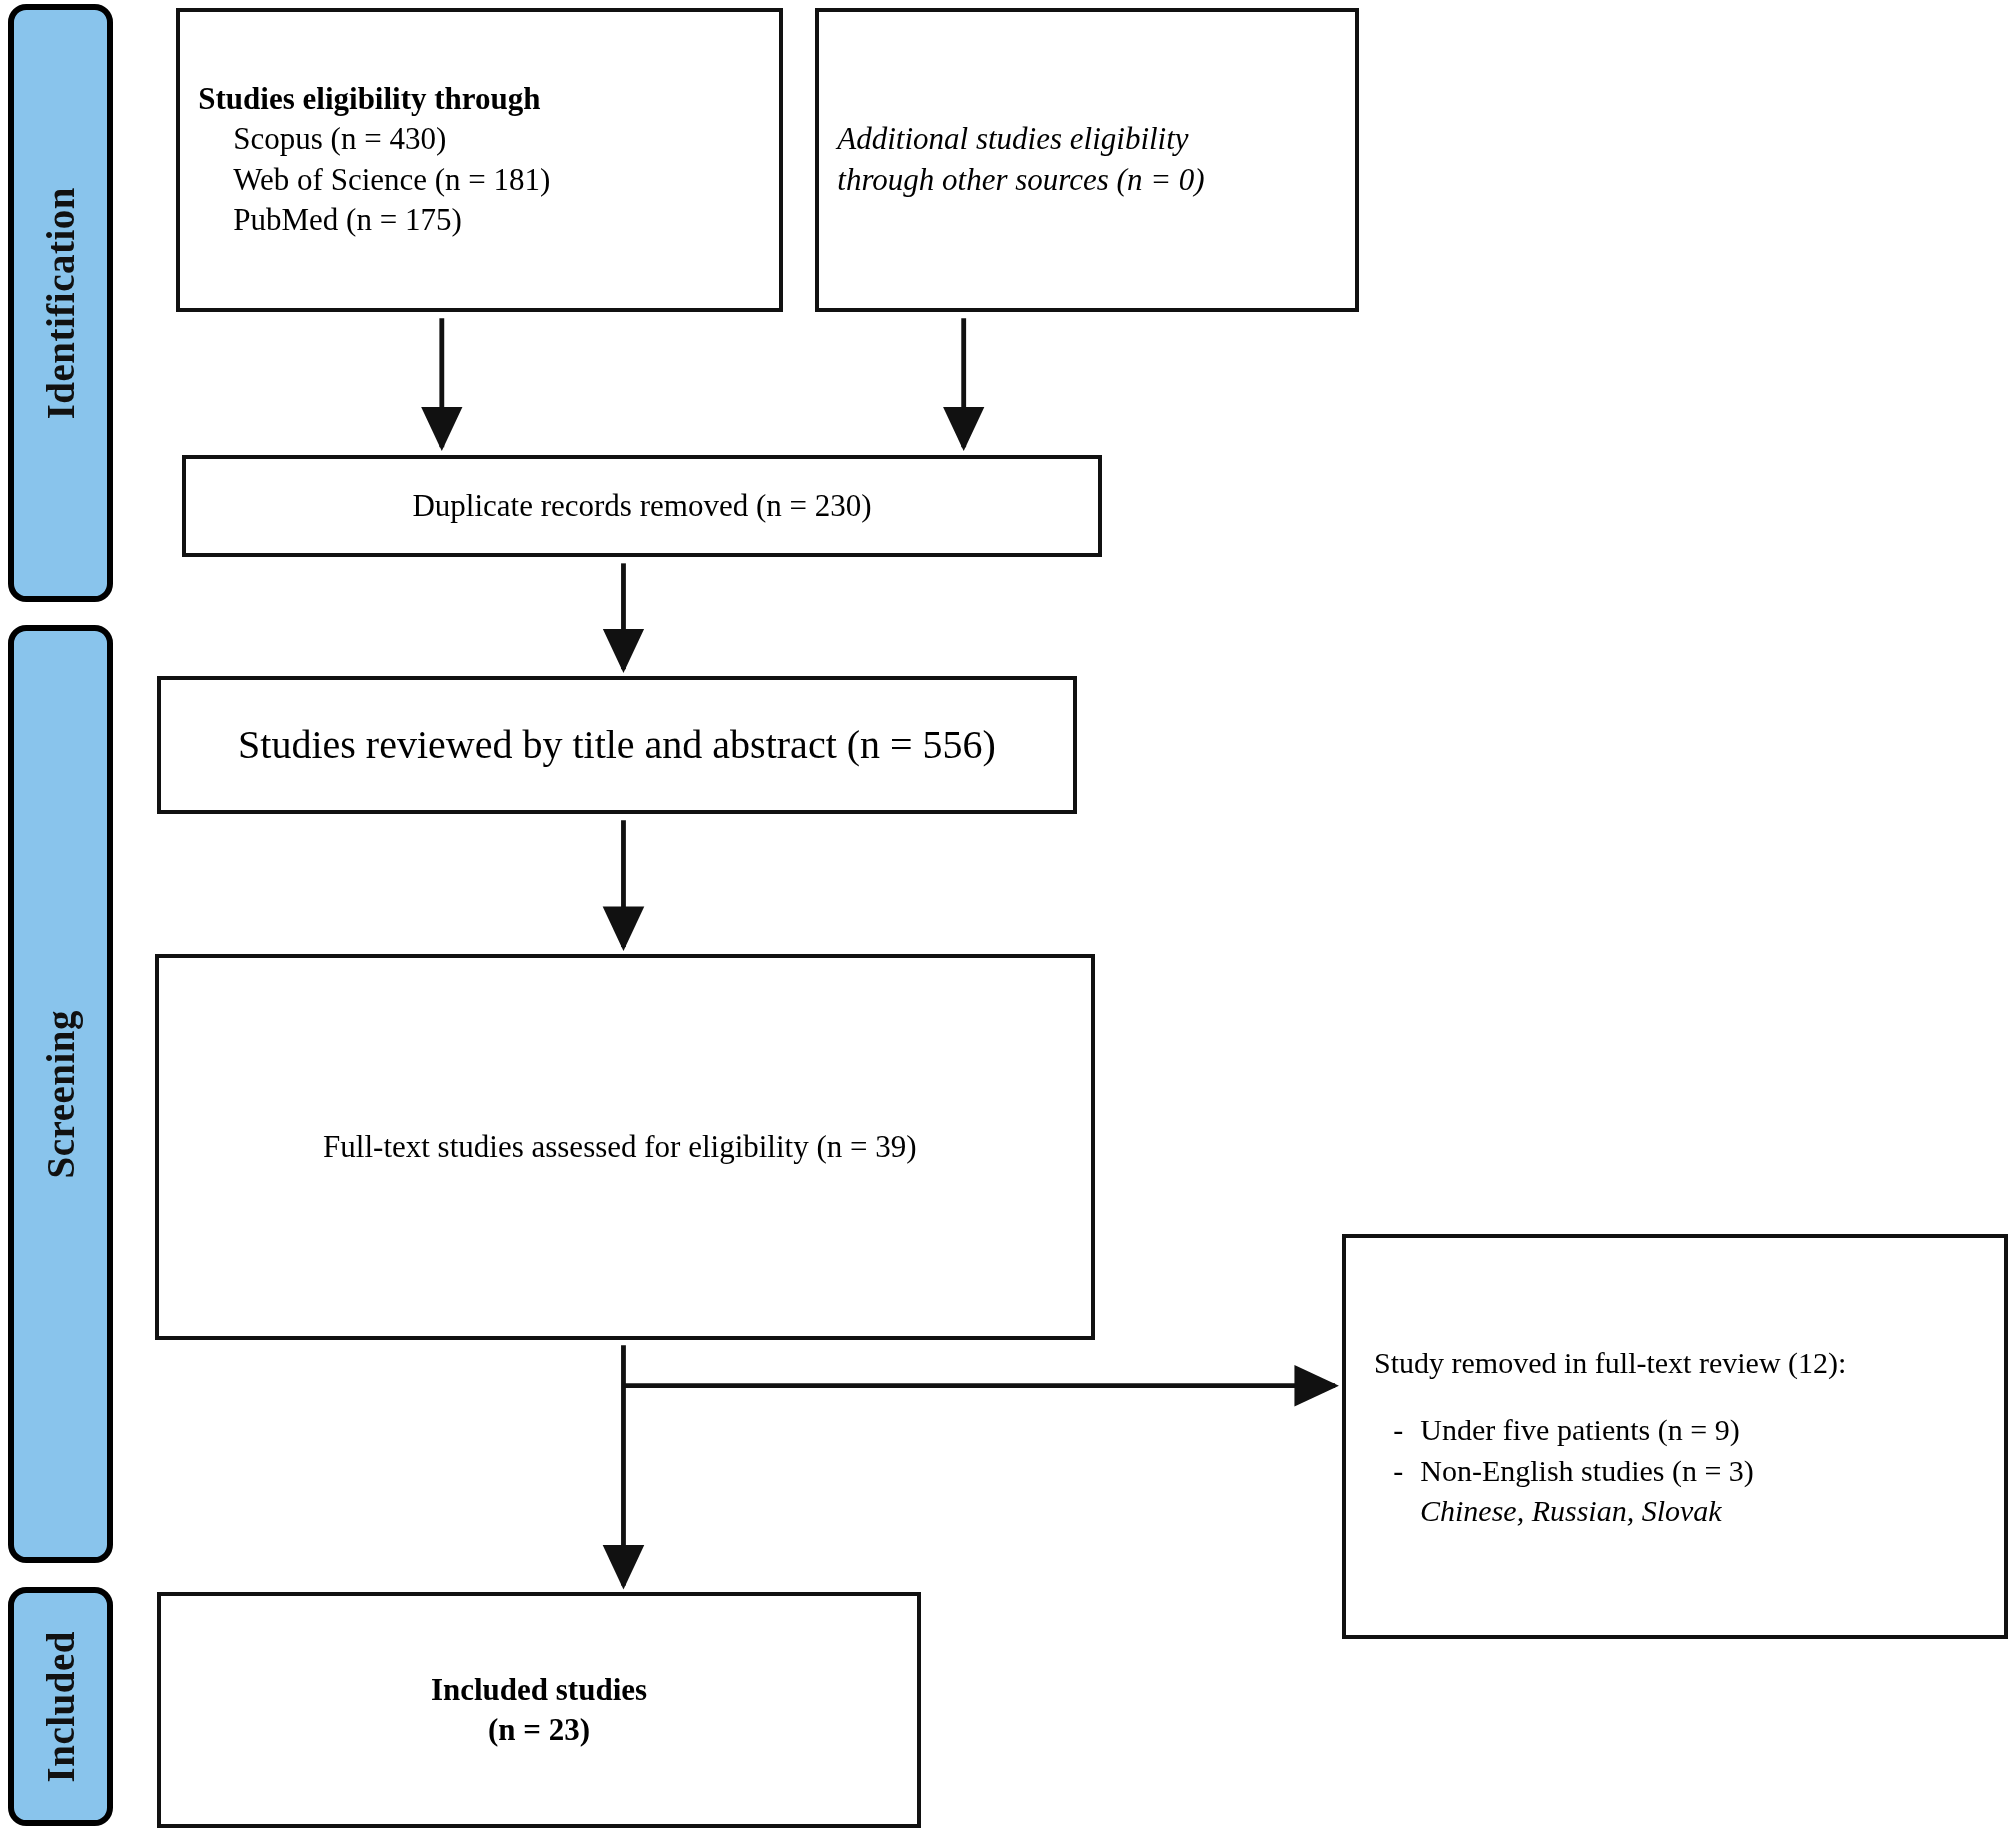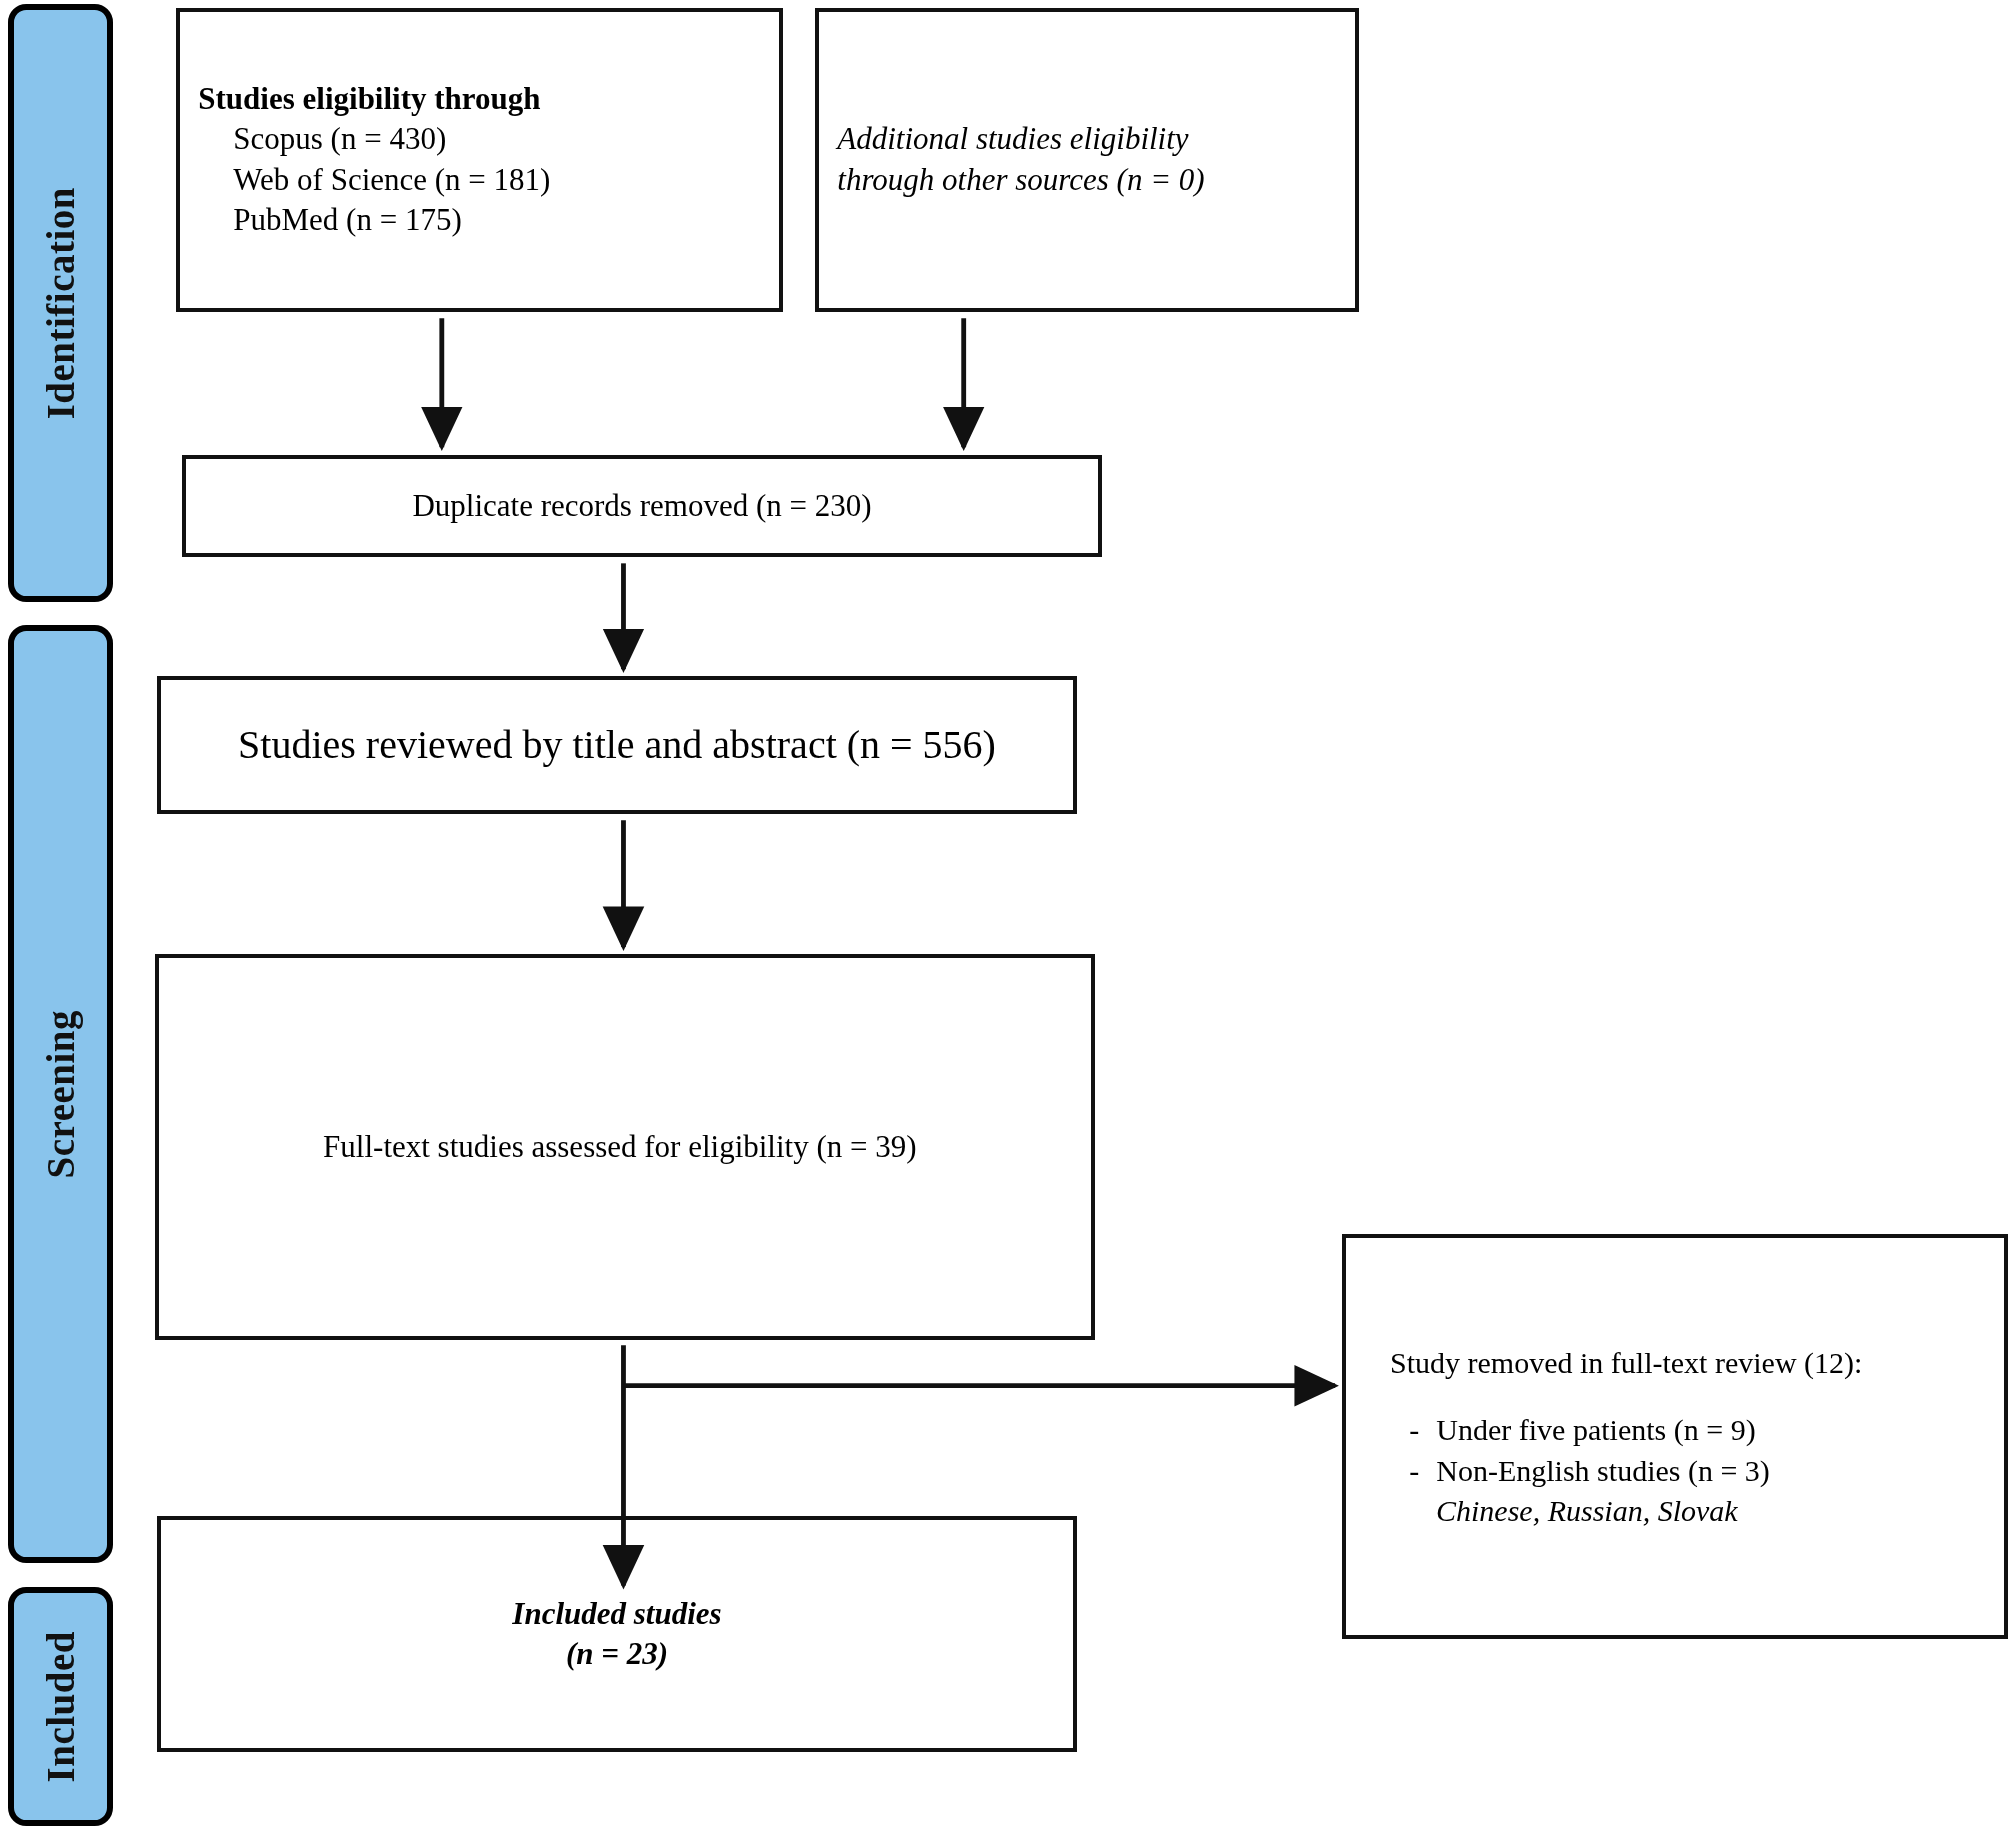--- a/index.html
+++ b/index.html
@@ -122,36 +122,36 @@
     </div>
   </div>
 
   <div class="fbox" style="left:155px; top:954px; width:940px; height:386px;">
     <div class="inner t-center" style="font-size:31px;padding-left:8px;">
       <div class="line">Full-text studies assessed for eligibility (n = 39)</div>
     </div>
   </div>
 
   <div class="fbox" style="left:1342px; top:1234px; width:666px; height:405px;">
-    <div class="inner" style="font-size:30px; padding:0 44px;">
+    <div class="inner" style="font-size:30px; padding:0 28px;">
       <div class="line">Study removed in full-text review (12):</div>
       <div style="height:28px;"></div>
       <div class="bullet-row" style="padding-left:19.3px;">
         <span class="bullet-dash">-</span>
         <span>Under five patients (n = 9)</span>
       </div>
       <div class="bullet-row" style="padding-left:19.3px;">
         <span class="bullet-dash">-</span>
         <span>Non-English studies (n = 3)</span>
       </div>
       <div class="line t-italic" style="padding-left:46px;">Chinese, Russian, Slovak</div>
     </div>
   </div>
 
-  <div class="fbox" style="left:157px; top:1516px; width:920px; height:236px;font-style:italic;">
+  <div class="fbox" style="left:157px; top:1592px; width:764px; height:236px;">
     <div class="inner t-center t-bold" style="font-size:31px;">
       <div class="line">Included studies</div>
       <div class="line">(n = 23)</div>
     </div>
   </div>
 
   <svg id="wires" viewBox="0 0 3749 3412" xmlns="http://www.w3.org/2000/svg">
     <defs>
       <marker id="ah" markerWidth="10" markerHeight="10" refX="8.4" refY="5" orient="auto" markerUnits="strokeWidth">
         <path d="M0,0.7 L9.2,5 L0,9.3 z" fill="#111111"></path>

